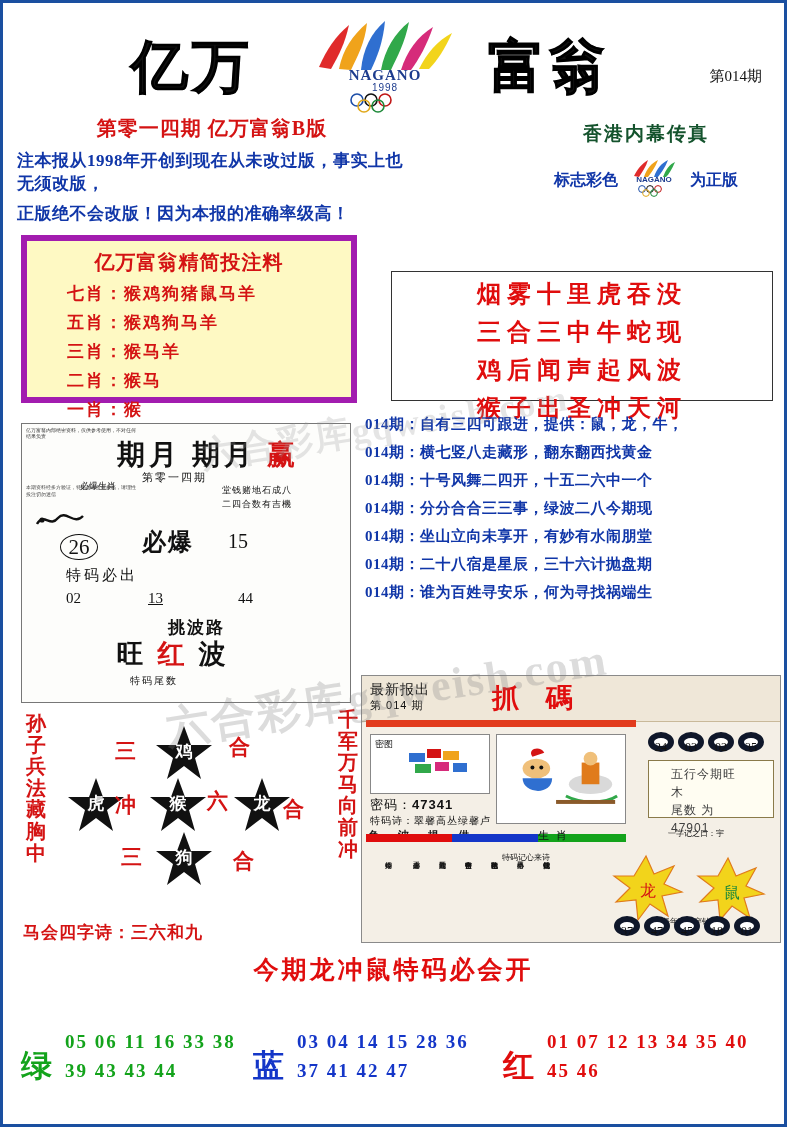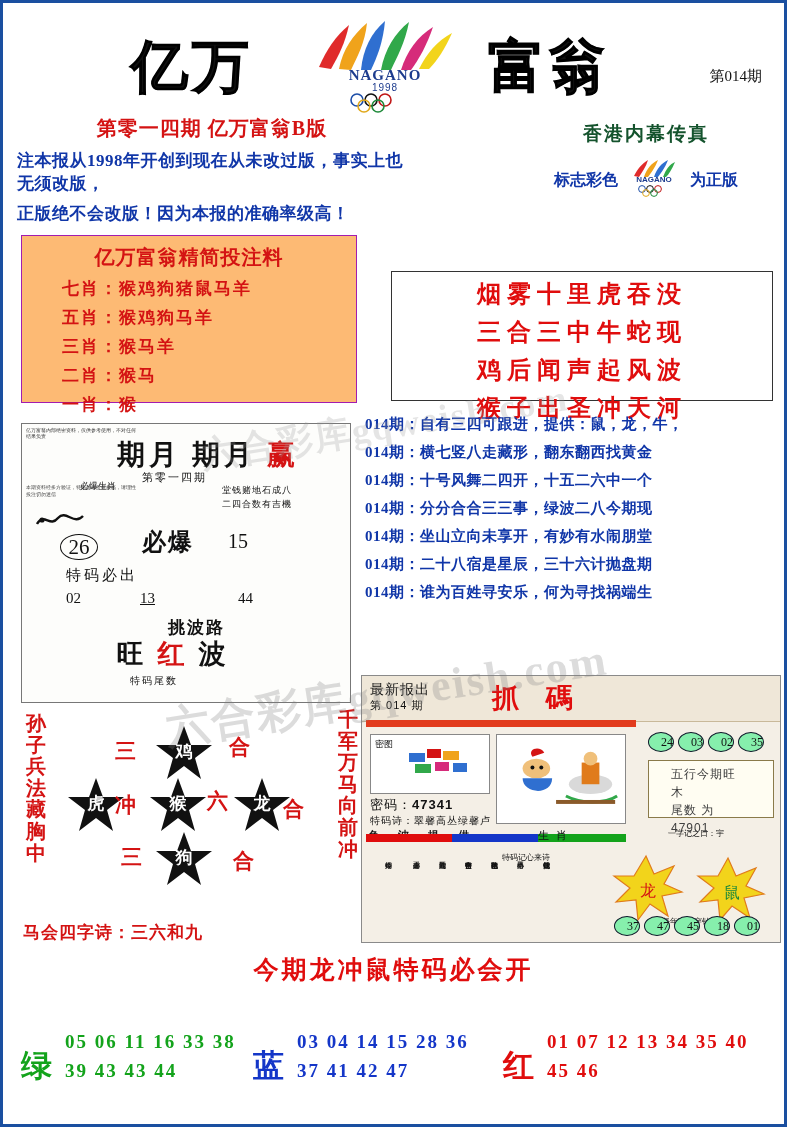--- a/index.html
+++ b/index.html
@@ -60,21 +60,21 @@
   .hk .row2 { margin-top:12px; display:flex; align-items:center; justify-content:center; gap:6px; }
   .hk .row2 span { color:#1036a8; font-size:16px; font-weight:bold; font-family:"Liberation Serif", serif;}
   .mini-logo { width:60px; height:42px; position:relative; }
   .mini-logo .mflames { position:absolute; left:8px; top:0; width:44px; height:18px;}
   .mini-logo .mtext { position:absolute; left:0; top:16px; width:60px; text-align:center; font-size:8px; color:#1d3c8e; font-weight:bold;}
   .mini-logo .mrings { position:absolute; left:12px; top:26px; width:36px; height:12px;}
 
   
   .box-left {
     position:absolute; left:18px; top:232px; width:336px; height:168px;
-    border:1px solid #a21caf; background:#fdba74;
+    border:6px solid #a21caf; background:#fef9c3;
   }
   .box-left .title {
     text-align:center; margin-top:8px;
     color:#d41313; font-size:20px; font-weight:bold;
     font-family:"Liberation Serif", serif; letter-spacing:1px;
   }
   .box-left .line {
     margin-top:6px; padding-left:40px;
     color:#d41313; font-size:17px; font-weight:bold;
     font-family:"Liberation Serif", serif; letter-spacing:2px;
@@ -214,22 +214,22 @@
   .ticket .smallcols { position:absolute; left:4px; top:180px; width:250px; height:78px; font-size:7px; color:#111;}
   .ticket .smallcols .col { position:absolute; top:0; width:24px; writing-mode:vertical-rl; text-orientation:upright; line-height:1.1;}
   .ticket .shengxiao { position:absolute; left:176px; top:152px; font-size:11px; color:#111; letter-spacing:2px;}
   .ticket .tema2 { position:absolute; left:140px; top:176px; font-size:8px; color:#111;}
   .ticket .burst { position:absolute; left:250px; top:176px; width:160px; height:70px;}
   .ticket .yizi { position:absolute; left:306px; top:152px; font-size:8px; color:#111;}
   .ticket .meinian { position:absolute; left:300px; top:240px; font-size:8px; color:#111;}
   .balls-row { position:absolute; display:flex; gap:4px; }
   .ball {
     width:26px; height:20px; border-radius:50%;
-    border:1px solid #0f172a; background:#86efac;
-    font-size:12px; color:#111; text-align:right; line-height:18px;
+    border:6px solid #0f172a; background:#ffffff;
+    font-size:12px; color:#111; text-align:center; line-height:18px;
     font-family:"Liberation Serif", serif;
   }
   .ticket .rbox {
     position:absolute; left:286px; top:84px; width:126px; height:58px;
     border:1px solid #8a7a4a; background:#fffdf2; font-size:12px; color:#404040;
     padding:4px 22px; line-height:1.5;
   }
   .ticket .rbox .r1 { letter-spacing:1px; }
   .ticket .rbox .r2 { letter-spacing:1px; }
 
@@ -369,21 +369,21 @@
     </div>
     <svg class="wave" viewBox="0 0 48 22">
       <path d="M1 16 C8 4 14 20 22 10 C30 1 38 18 47 8" fill="none" stroke="#111" stroke-width="2.4"></path>
       <circle cx="6" cy="12" r="2.6" fill="#111"></circle>
     </svg>
     <div class="num26">26</div>
     <div class="bibao">必爆</div>
     <div class="num15">15</div>
     <div class="tema">特码必出</div>
     <div class="n3" style="left:44px;">02</div>
-    <div class="n3" style="left:118px;text-decoration:underline;">13</div>
+    <div class="n3" style="left:126px;text-decoration:underline;">13</div>
     <div class="n3" style="left:216px;">44</div>
     <div class="bolu">挑波路</div>
     <div class="three">
       <span class="a">旺</span><span class="b">红</span><span class="c">波</span>
     </div>
     <div class="weishu">特码尾数</div>
     <div class="dog159">狗 159</div>
   </div>
 
   <div class="blues">

